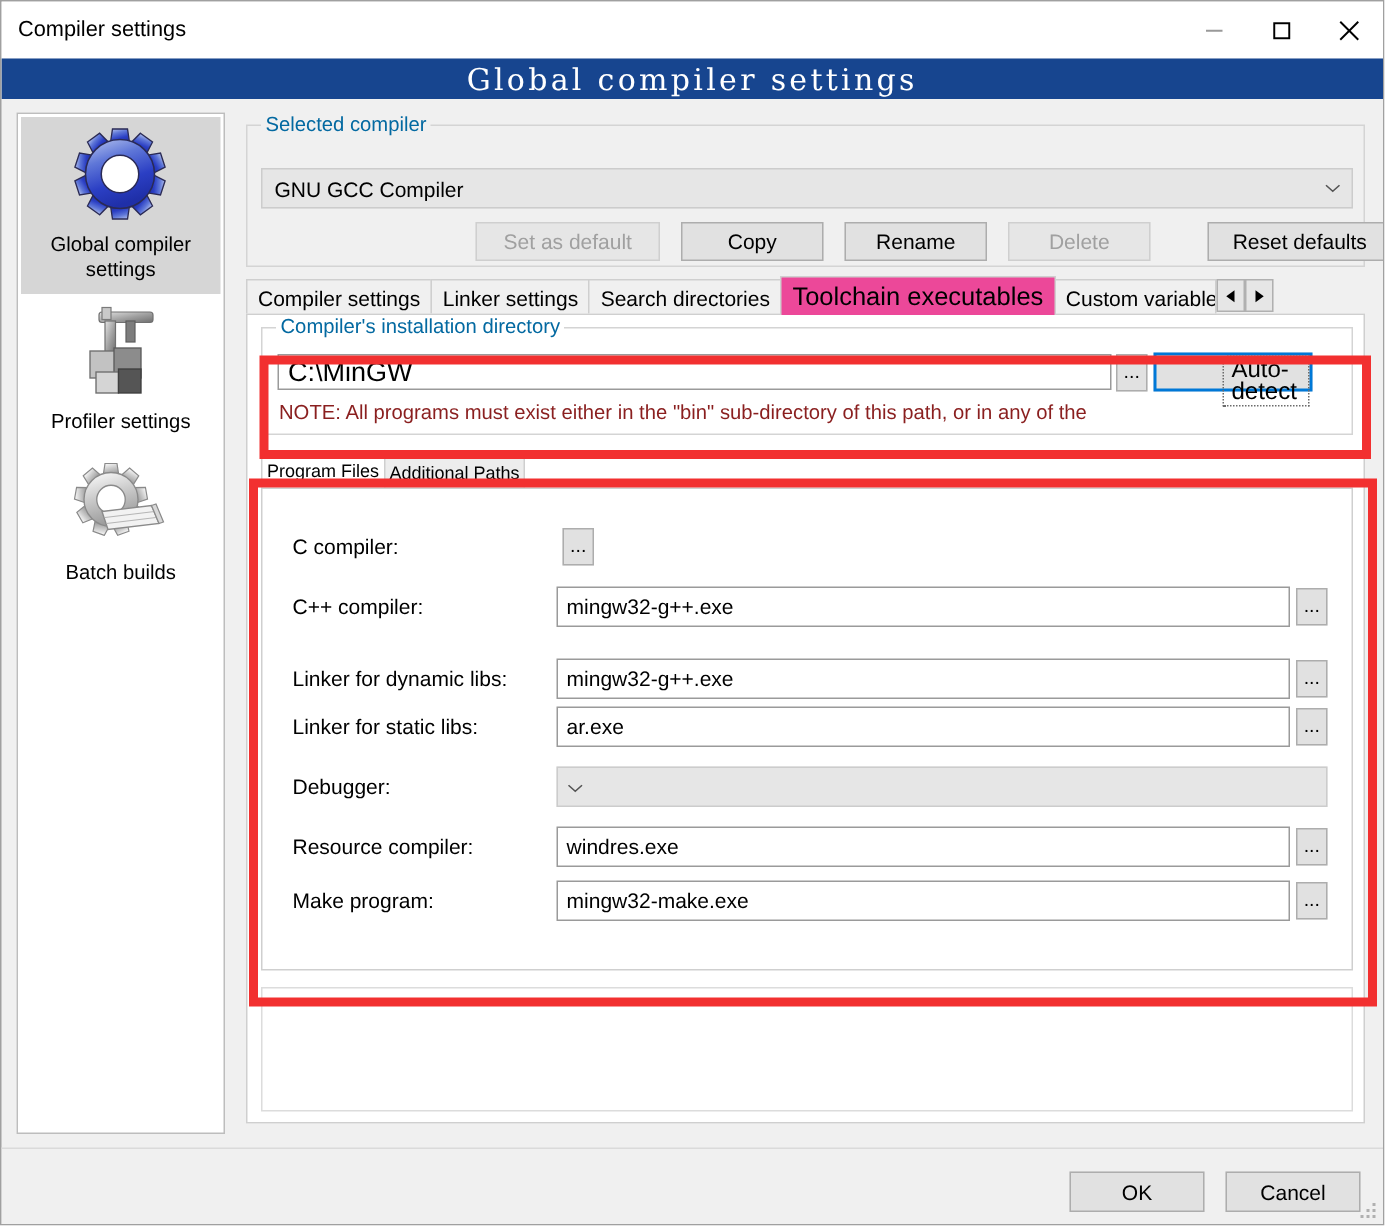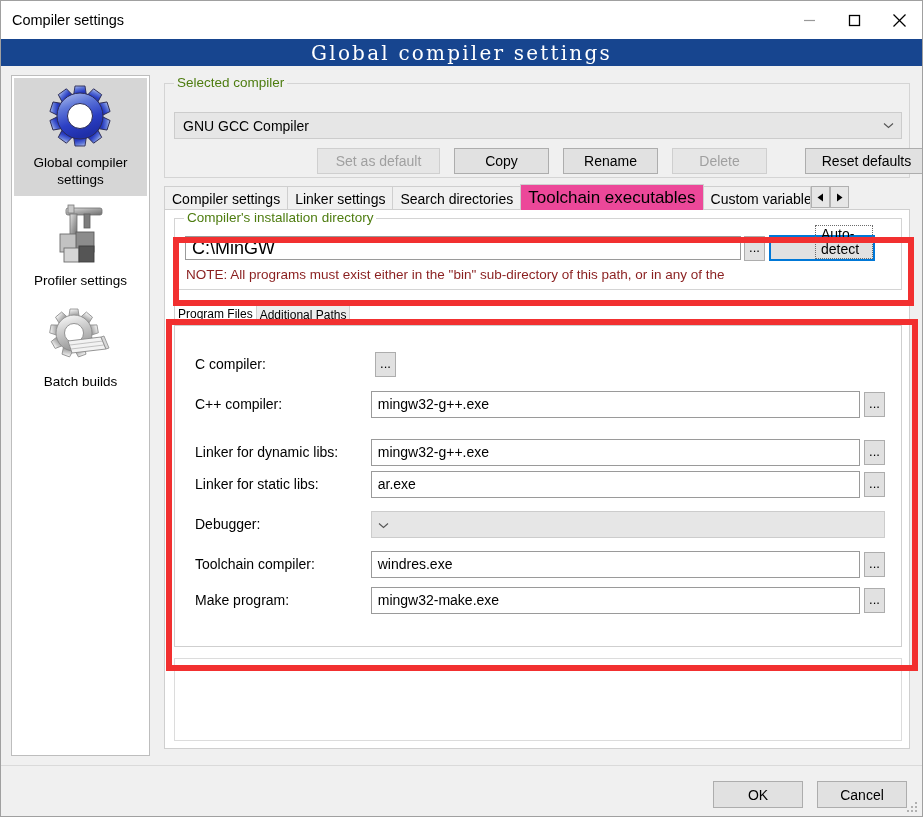--- a/index.html
+++ b/index.html
@@ -129,21 +129,21 @@
     box-sizing: border-box;
     border: 1px solid #d4d4d4;
     background: transparent;
   }
   .groupbox > .gb-title {
     position: absolute;
     top: -9px; left: 9px;
     background: #f0f0f0;
     padding: 0 3px;
     font-size: 13.5px;
-    color: #4d7c0f;
+    color: #0369a1;
     white-space: nowrap;
   }
 
   #selected-compiler-group {
     position: absolute;
     left: 4px; top: 8px;
     width: 746px;
     height: 95px;
   }
 
@@ -310,23 +310,23 @@
   #install-dir-input { width: 556px; }
   #install-dir-dots { margin-left: 3px; }
   #auto-detect-btn {
     box-sizing: border-box;
     margin-left: 4px;
     width: 106px;
     height: 26px;
     background: #e1e1e1;
     border: 2px solid #0078d7;
     display: flex;
-    align-items: flex-end;
+    align-items: flex-start;
     justify-content: center;
-    font-size: 14px;
+    font-size: 16px;
     padding-left: 44px;
   }
   #auto-detect-btn .inner-focus {
     border: 1px dotted #6b6b6b;
     padding: 1px 5px;
     line-height: 15px;
   }
   #install-note {
     position: absolute;
     left: 11px; top: 48px;
@@ -694,21 +694,21 @@
           <span class="field-combo">
             <span class="cb-arrow">
               <svg width="11" height="7" viewBox="0 0 11 7">
                   <polyline points="1,1.5 5.5,5.5 10,1.5" fill="none" stroke="#555" stroke-width="1.1"></polyline>
                 </svg>
             </span>
           </span>
         </div>
 
         <div class="field-row" style="top:224px;">
-          <span class="field-label">Toolchain compiler:</span>
+          <span class="field-label">Resource compiler:</span>
           <span class="field-input">windres.exe</span>
           <span class="dots-btn field-dots">...</span>
         </div>
 
         <div class="field-row" style="top:260px;">
           <span class="field-label">Make program:</span>
           <span class="field-input">mingw32-make.exe</span>
           <span class="dots-btn field-dots">...</span>
         </div>
 

